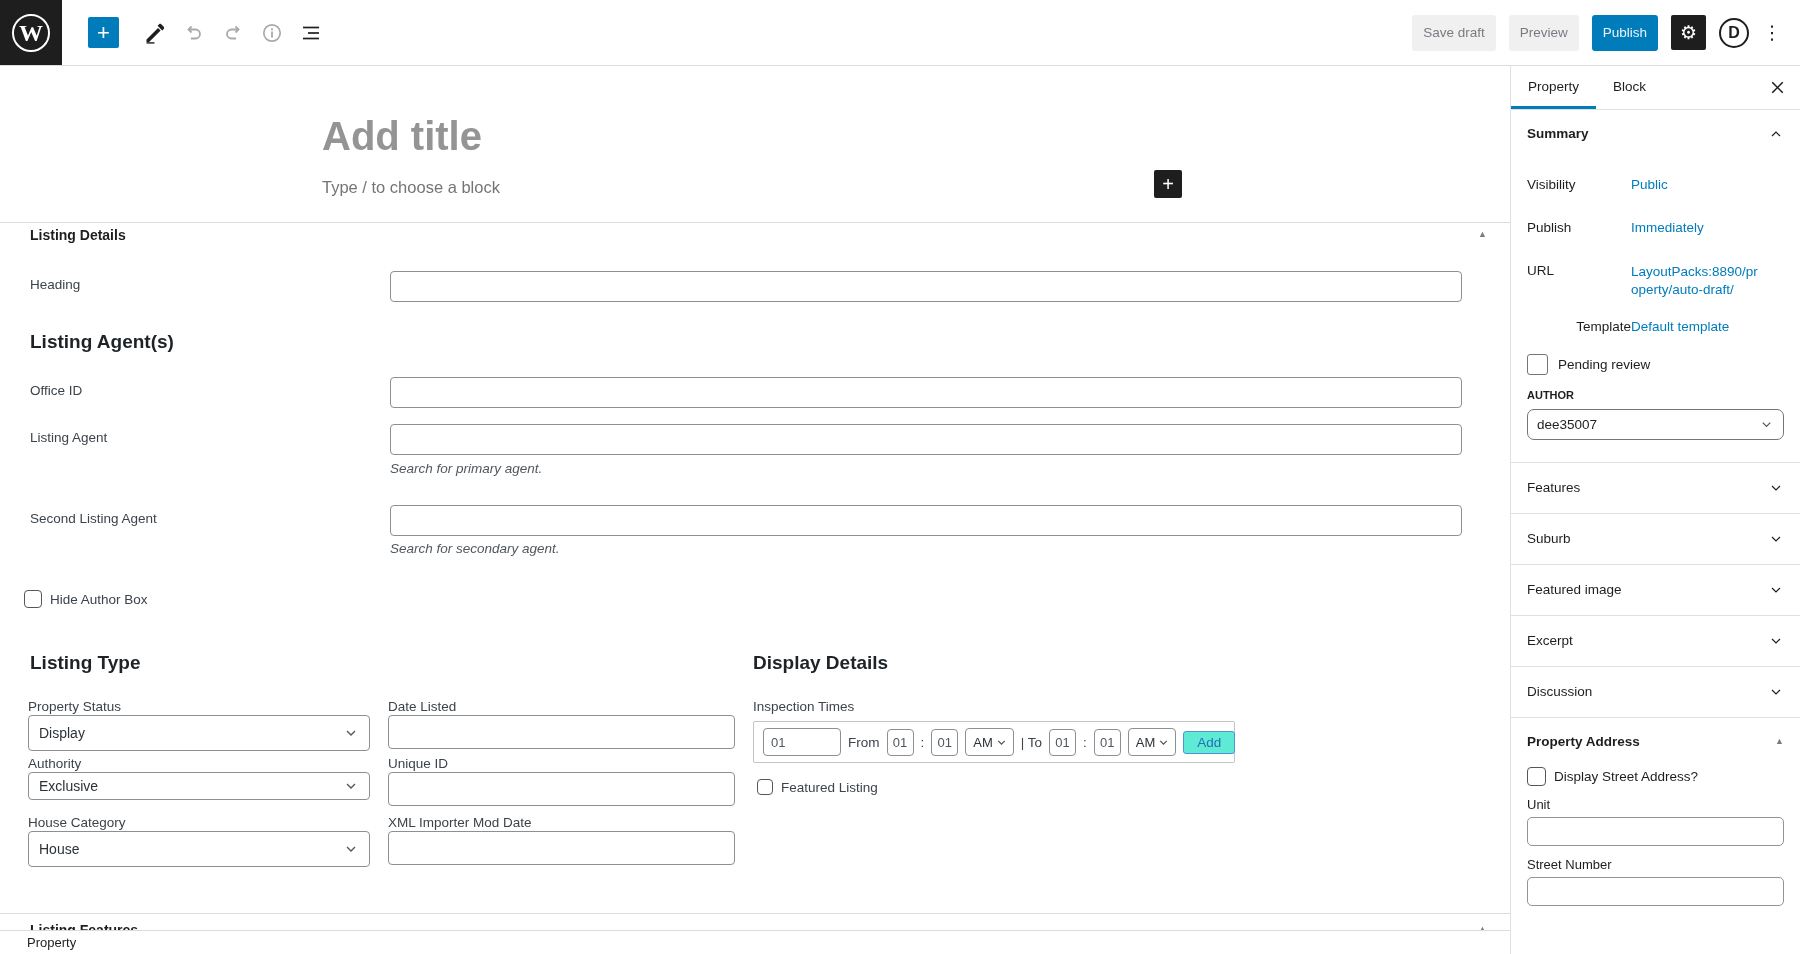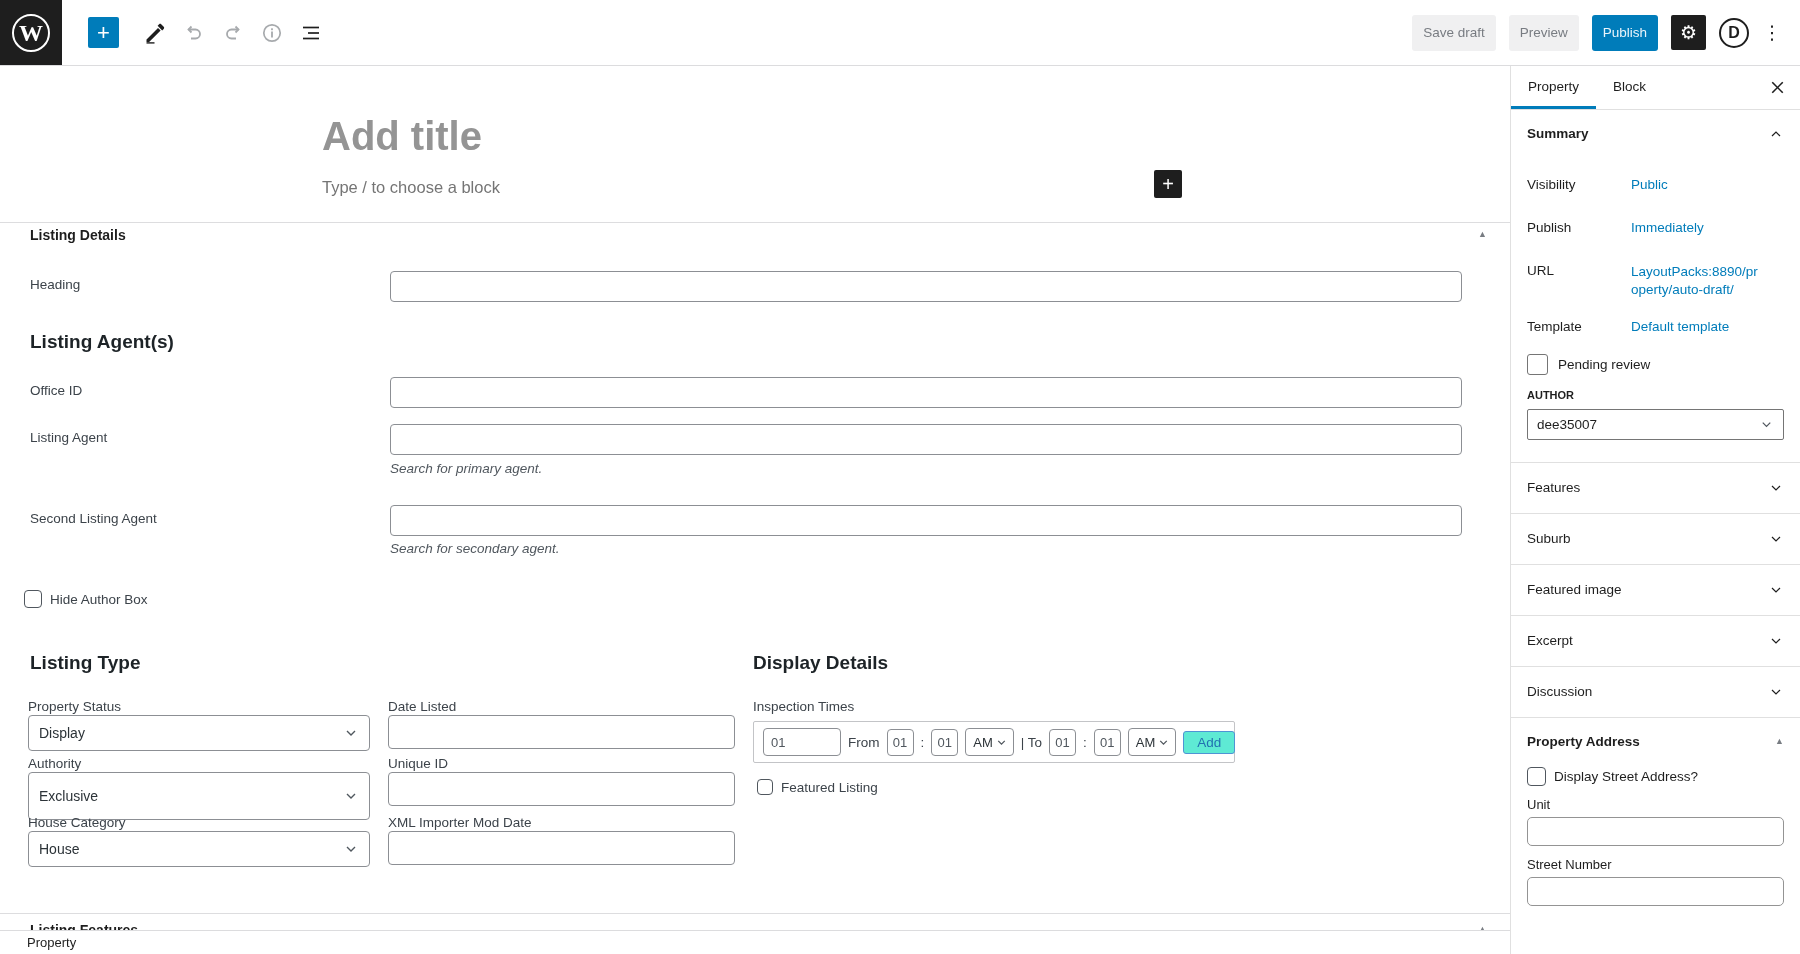--- a/index.html
+++ b/index.html
@@ -90,27 +90,27 @@
     justify-content:center; cursor:pointer; border:none; background:transparent; }
   .panel-header { height:47px; padding:0 16px; display:flex; align-items:center;
     justify-content:space-between; cursor:pointer; }
   .panel-header .pt { font-size:13.5px; font-weight:600; color:#1e1e1e; }
   .summary-body { padding:20px 16px 0; }
   .srow { display:flex; margin-bottom:28px; font-size:13.5px; }
   .srow-label { width:104px; flex-shrink:0; color:#1e1e1e; }
   .srow-value { color:#007cba; cursor:pointer; text-decoration:none; }
   .srow.url { margin-bottom:20px; }
   .srow.url .srow-value { width:128px; overflow-wrap:anywhere; line-height:1.32; }
-  .srow.tpl { margin-bottom:20px; }
+  .srow.tpl { margin-bottom:20px;text-align:right; }
   .check-row { display:flex; align-items:center; gap:10px; margin-bottom:14px;
     font-size:13.5px; }
   .cbx-lg { display:inline-block; width:21px; height:21px; border:1.2px solid #757575;
     border-radius:3px; background:#fff; cursor:pointer; flex-shrink:0; }
   .author-label { font-size:11px; font-weight:600; color:#1e1e1e; margin-bottom:8px; }
-  .author-select { height:31px; border:1px solid #757575; border-radius:2px;
+  .author-select { height:31px; border:1px solid #757575; border-radius:7px;
     display:flex; align-items:center; justify-content:space-between; padding:0 9px;
     font-size:13.5px; margin-bottom:22px; cursor:pointer; }
   .sb-collapsed { height:51px; padding:0 16px; display:flex; align-items:center;
     justify-content:space-between; border-top:1px solid #e0e0e0; font-size:13.5px;
     color:#1e1e1e; cursor:pointer; }
   .addr-header { height:48px; padding:0 16px; display:flex; align-items:center;
     justify-content:space-between; border-top:1px solid #e0e0e0; cursor:pointer; }
   .addr-header .pt { font-size:13.5px; font-weight:700; }
   .addr-body { padding:2px 16px 0; }
   .addr-check { display:flex; align-items:center; gap:8px; margin-bottom:11px;
@@ -217,21 +217,21 @@
 
   <div class="abs flabel" style="left:28px; top:633px;">Property Status</div>
   <div class="abs sel" style="left:28px; top:649px; width:342px; height:36px;">
     <span>Display</span>
     <svg class="chev" viewBox="0 0 24 24" fill="none" stroke="#50575e" stroke-width="2">
         <path d="M6 9l6 6 6-6"></path>
       </svg>
   </div>
 
   <div class="abs flabel" style="left:28px; top:690px;">Authority</div>
-  <div class="abs sel" style="left:28px; top:706px; width:342px; height:48px;">
+  <div class="abs sel" style="left:28px; top:706px; width:342px; height:28px;">
     <span>Exclusive</span>
     <svg class="chev" viewBox="0 0 24 24" fill="none" stroke="#50575e" stroke-width="2">
         <path d="M6 9l6 6 6-6"></path>
       </svg>
   </div>
 
   <div class="abs flabel" style="left:28px; top:749px;">House Category</div>
   <div class="abs sel" style="left:28px; top:765px; width:342px; height:36px;">
     <span>House</span>
     <svg class="chev" viewBox="0 0 24 24" fill="none" stroke="#50575e" stroke-width="2">

